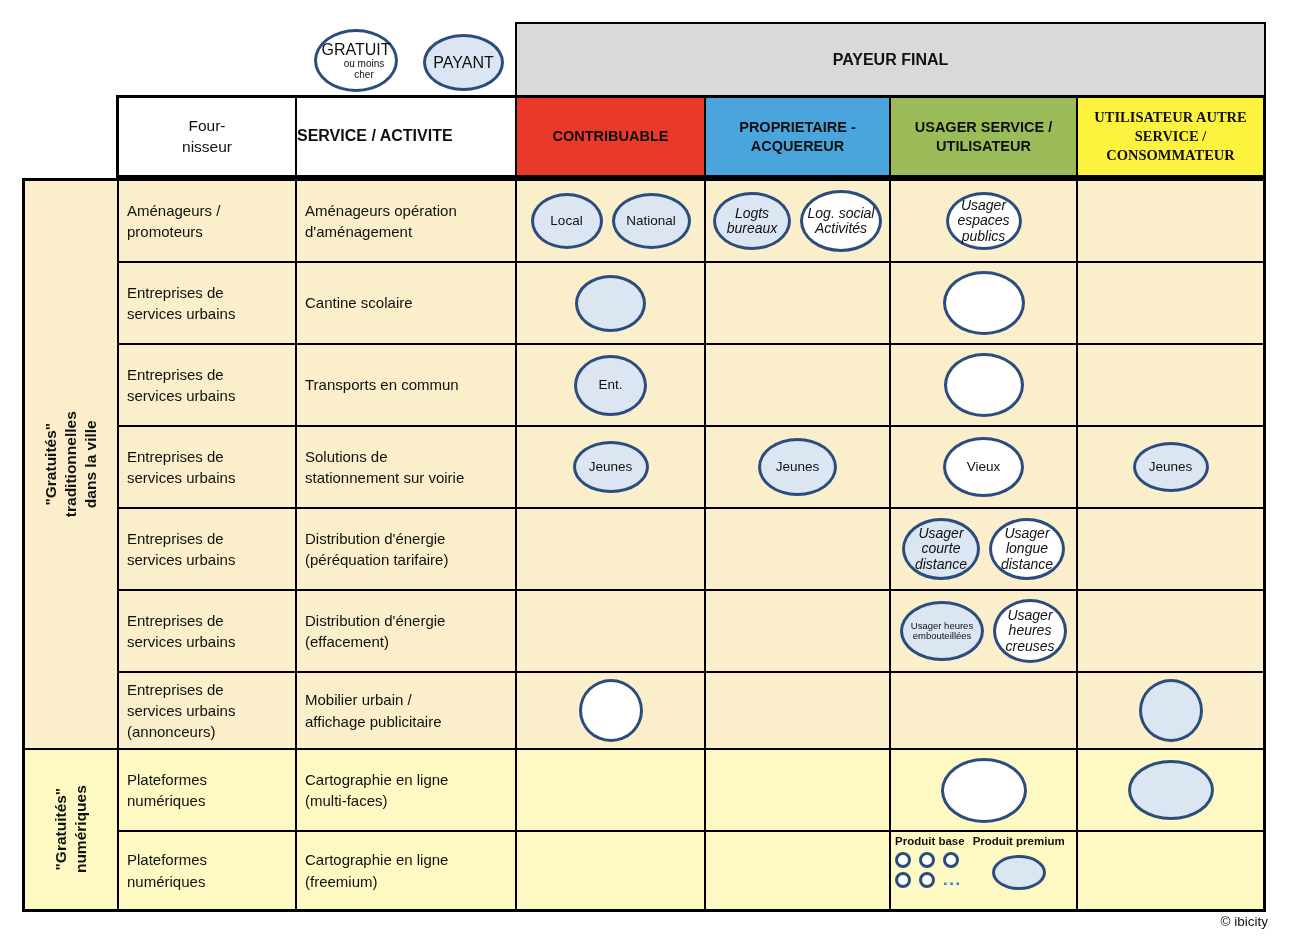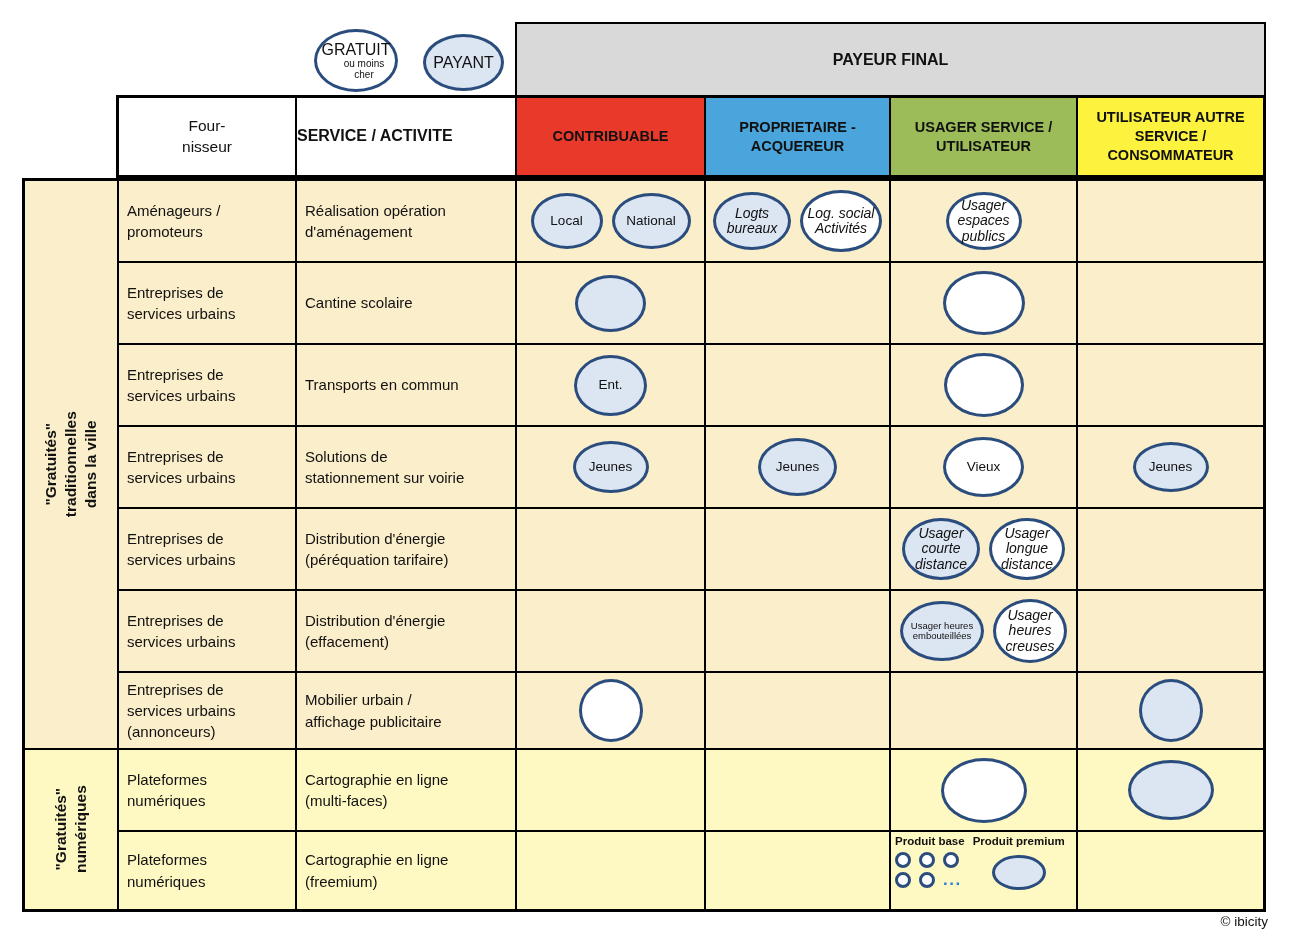--- a/index.html
+++ b/index.html
@@ -87,38 +87,38 @@
 
   <div class="header-grid">
     <div class="hcell fournisseur">Four-
 nisseur</div>
     <div class="hcell service">SERVICE / ACTIVITE</div>
     <div class="hcell payer" style="background: rgb(232, 57, 43);">CONTRIBUABLE</div>
     <div class="hcell payer" style="background: rgb(74, 165, 220);">PROPRIETAIRE -
 ACQUEREUR</div>
     <div class="hcell payer" style="background: rgb(156, 187, 89);">USAGER SERVICE /
 UTILISATEUR</div>
-    <div class="hcell payer" style="background: rgb(253, 242, 61);">UTILISATEUR AUTRE
+    <div class="hcell payer" style="background: rgb(253, 242, 61); font-family: Liberation Serif, serif;">UTILISATEUR AUTRE
 SERVICE /
 CONSOMMATEUR</div>
   </div>
 
   <div class="body-grid">
 
     <div class="band band-trad tan">
       <div class="vlabel">"Gratuités" traditionnelles dans la ville</div>
     </div>
     <div class="band band-num grn">
       <div class="vlabel">"Gratuités"
 numériques</div>
     </div>
 
     <div class="cell txt tan">Aménageurs /
 promoteurs</div>
-    <div class="cell txt tan">Réalisation opération
+    <div class="cell txt tan">Aménageurs opération
 d'aménagement</div>
     <div class="cell tan">
       <div class="ellipse payant" style="width:72px;height:56px">Local</div>
       <div class="ellipse payant" style="width:79px;height:56px">National</div>
     </div>
     <div class="cell tan">
       <div class="ellipse fs11 payant" style="width:78px;height:58px">Logts
 bureaux</div>
       <div class="ellipse fs11 gratuit" style="width:82px;height:62px">Log. social
 Activités</div>

